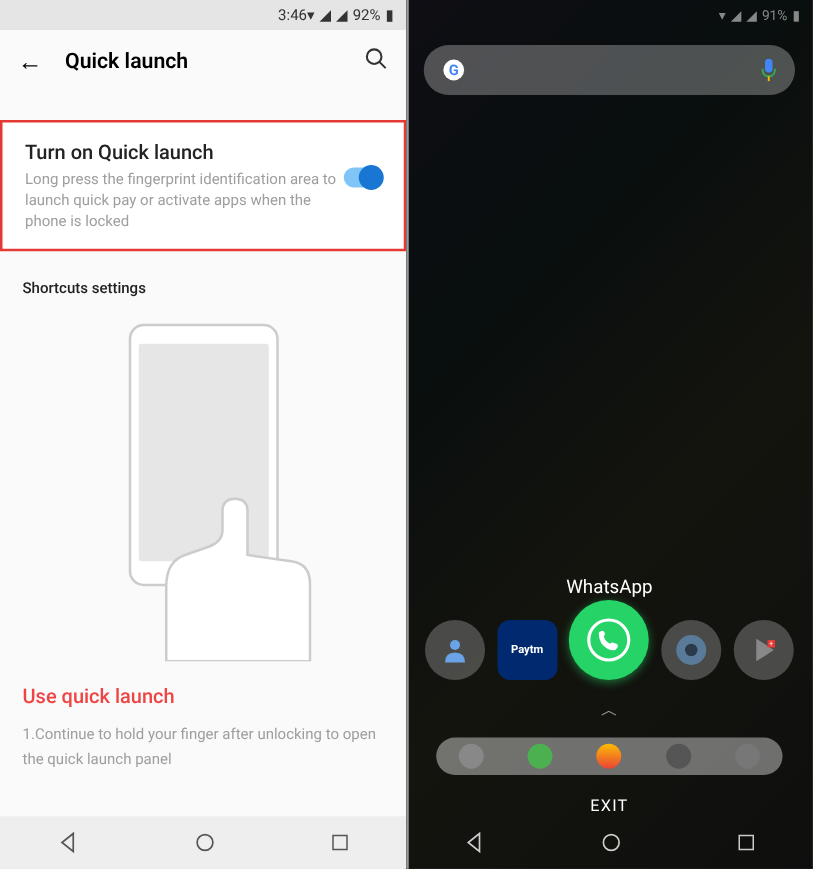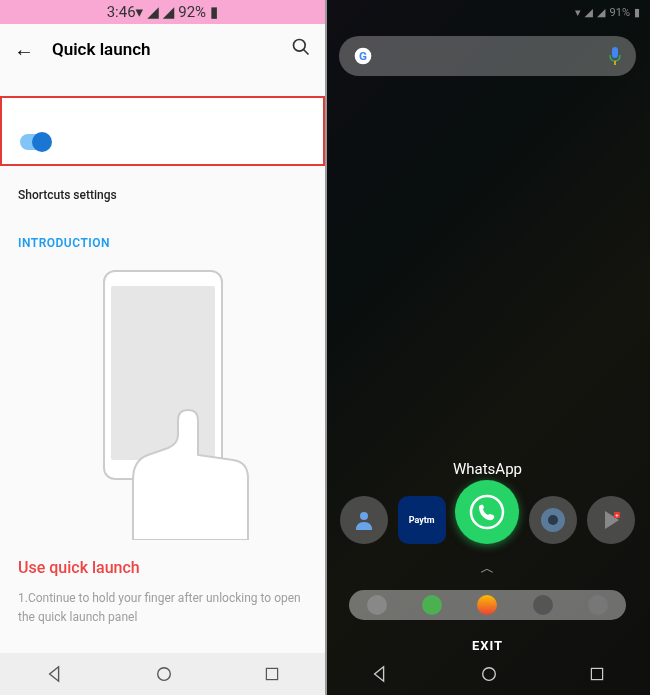--- a/index.html
+++ b/index.html
@@ -2,21 +2,21 @@
 <html><head>
 <meta charset="utf-8">
 <style>
 * { margin: 0; padding: 0; box-sizing: border-box; font-family: -apple-system, Roboto, Arial, sans-serif; }
 body { width: 650px; height: 695px; display: flex; background: #e0e0e0; overflow: hidden; }
 .phone { width: 325px; height: 695px; position: relative; }
 .phone-left { background: #fafafa; }
 .phone-right { background: #1a1a1a; position: relative; }
 
 
-.status-bar-l { height: 24px; display: flex; justify-content: center; align-items: center; padding: 0 10px; font-size: 15px; color: #333; background: #f9a8d4; }
+.status-bar-l { height: 24px; display: flex; justify-content: flex-end; align-items: center; padding: 0 10px; font-size: 12px; color: #333; background: #e5e5e5; }
 .status-right { display: flex; gap: 4px; align-items: center; }
 .header-l { height: 50px; display: flex; align-items: center; padding: 0 14px; background: #fafafa; }
 .back-icon { font-size: 20px; cursor: pointer; }
 .header-title { margin-left: 18px; font-size: 17px; font-weight: 600; flex: 1; }
 .search-icon { font-size: 18px; }
 .content-l { padding: 0; overflow-y: auto; height: calc(695px - 24px - 50px - 42px); }
 .card { background: #fff; padding: 14px 18px; margin-top: 22px; }
 .card-highlighted { border: 2px solid #e53935; }
 .toggle-row { display: flex; justify-content: space-between; align-items: flex-start; }
 .toggle-text { flex: 1; }
@@ -52,21 +52,21 @@
 
 .app-label { position: absolute; top: 460px; left: 0; right: 0; text-align: center; color: #fff; font-size: 15px; font-weight: 400; }
 .dock-row { position: absolute; top: 480px; left: 10px; right: 10px; display: flex; justify-content: space-around; align-items: flex-end; }
 .dock-icon { width: 48px; height: 48px; border-radius: 50%; background: rgba(160,160,160,0.4); display: flex; align-items: center; justify-content: center; font-size: 10px; color: #fff; }
 .dock-center { width: 64px; height: 64px; border-radius: 50%; background: #25D366; display: flex; align-items: center; justify-content: center; box-shadow: 0 2px 8px rgba(37,211,102,0.5); }
 .wa-phone { width: 36px; height: 36px; }
 .paytm { background: #002970; font-size: 9px; font-weight: bold; text-align: center; display: flex; align-items: center; justify-content: center; border-radius: 10px; }
 .dock-caret { position: absolute; top: 560px; left: 0; right: 0; text-align: center; color: rgba(255,255,255,0.6); font-size: 14px; }
 .slider-track { position: absolute; top: 590px; left: 24px; right: 24px; height: 30px; background: rgba(255,255,255,0.4); border-radius: 15px; display: flex; align-items: center; justify-content: space-around; }
 .slider-dot { width: 20px; height: 20px; border-radius: 50%; }
-.exit-label { position: absolute; top: 638px; left: 0; right: 0; text-align: center; color: #fff; font-size: 13px; font-weight: 700; letter-spacing: 1px; }
+.exit-label { position: absolute; top: 638px; left: 0; right: 0; text-align: center; color: #fff; font-size: 13px; font-weight: 400; letter-spacing: 1px; }
 .divider { position: absolute; top: 0; bottom: 0; left: 325px; width: 2px; background: #999; }
 </style>
 </head>
 <body>
 
 <div class="phone phone-left">
   <div class="status-bar-l">
     <span>3:46</span>
     <div class="status-right">
       <span>▾</span>
@@ -82,27 +82,30 @@
     <span class="search-icon">
       <svg width="20" height="20" viewBox="0 0 24 24" fill="none" stroke="#333" stroke-width="2">
           <circle cx="10" cy="10" r="7"></circle>
           <line x1="15" y1="15" x2="21" y2="21"></line>
         </svg>
     </span>
   </div>
   <div class="content-l">
     <div class="card card-highlighted">
       <div class="toggle-row">
+        <div class="toggle-text">
+          <div class="toggle-title">Turn on Quick launch</div>
+          <div class="toggle-desc">Long press the fingerprint identification area to launch quick pay or activate apps when the phone is locked</div>
+        </div>
         <div class="toggle">
             <div class="toggle-knob"></div>
           </div>
       </div>
     </div>
     <div class="section-title">Shortcuts settings</div>
-    <div class="intro-label">INTRODUCTION</div>
     <div class="phone-illustration">
       <div class="phone-outline">
           <div class="phone-screen"></div>
         </div>
       <svg class="hand" viewBox="0 0 180 140">
         <path d="M40 140 L40 80 Q40 60 55 55 L75 48 Q85 44 85 35 L85 20 Q85 10 95 10 Q105 10 105 20 L105 55 L140 60 Q155 62 155 78 L155 140 Z" fill="#fff" stroke="#ccc" stroke-width="2"></path>
       </svg>
     </div>
     <div class="use-title">Use quick launch</div>
     <div class="use-steps">

